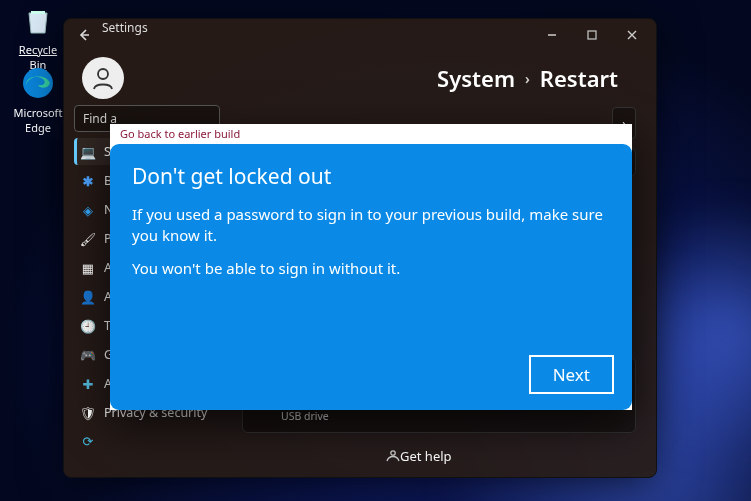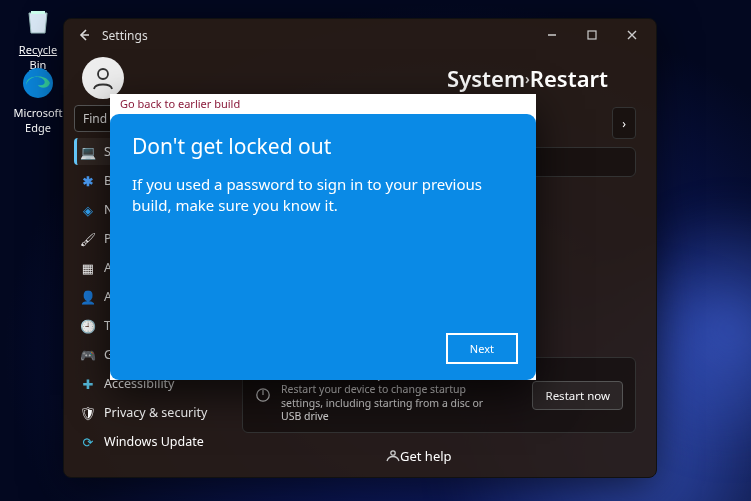--- a/index.html
+++ b/index.html
@@ -20,32 +20,32 @@
   .desk-icon .glyph { width:40px; height:40px; margin:0 auto 2px; display:flex; align-items:center; justify-content:center; }
   .recycle { left:10px; top:0;text-decoration:underline; }
   .edge { left:10px; top:63px; }
 
   .window {
     position:absolute; left:63px; top:18px; width:594px; height:460px;
     background: rgba(40,28,22,0.92); border-radius:8px; border:1px solid #111;
     box-shadow: 0 10px 40px rgba(0,0,0,0.6);
     overflow:hidden;
   }
-  .titlebar { height:32px; display:flex; align-items:center; padding:0 4px 0 10px; color:#ddd; }
+  .titlebar { height:32px; display:flex; padding:0 4px 0 10px; color:#ddd; }
   .titlebar .back { width:20px; display:flex; align-items:center; justify-content:center; font-size:14px; margin-right:8px; cursor:pointer;}
   .titlebar .title { font-size:12px; }
   .win-btns { margin-left:auto; display:flex; }
   .win-btns div { width:40px; height:32px; display:flex; align-items:center; justify-content:center; font-size:11px; cursor:pointer;}
 
   .user-row { display:flex; align-items:center; padding:6px 18px 0; gap:12px; }
   .avatar {
     width:42px; height:42px; border-radius:50%; background:#eee;
     display:flex; align-items:center; justify-content:center;
   }
-  .breadcrumb { margin-left:auto; margin-right:30px; font-size:22px; font-weight:600; display:flex; align-items:center;}
+  .breadcrumb { margin-left:auto; margin-right:20px; font-size:22px; font-weight:600; display:flex; gap:10px; align-items:center;}
   .breadcrumb .sep{font-size:14px; opacity:.8;}
 
   .body { display:flex; height:calc(100% - 80px); }
   .sidebar { width:162px; padding:6px 6px 6px 10px; display:flex; flex-direction:column; gap:2px; font-size:12.5px;}
   .search {
     background:rgba(0,0,0,0.3); border:1px solid #555; border-radius:4px;
     padding:4px 8px; font-size:12px; color:#ccc; margin-bottom:4px;
   }
   .nav-item { display:flex; align-items:center; gap:8px; padding:5px 6px; border-radius:4px; cursor:pointer;}
   .nav-item.active{ background:rgba(255,255,255,0.06); border-left:3px solid #6cf; padding-left:3px;}
@@ -70,35 +70,35 @@
   }
   .help-row{ position:absolute; left:160px; bottom:12px; display:flex; align-items:center; gap:0; font-size:13px;}
   .chev-card{
     position:absolute; right:20px; top:8px; width:24px; height:32px;
     display:flex;align-items:center;justify-content:center;
     background:rgba(0,0,0,0.3); border:1px solid #333; border-radius:4px;
     font-size:12px;
   }
 
   .modal {
-    position:absolute; left:110px; top:94px; width:426px; height:286px;
+    position:absolute; left:110px; top:124px; width:522px; height:286px;
     background:#fff; box-shadow:0 15px 40px rgba(0,0,0,0.7);
   }
   .modal-head{
     height:20px; padding:2px 10px; font-size:11px; color:#8a1a3a; background:#fff;
   }
   .modal-body{
     background:#0a8ae6; height:calc(100% - 20px); padding:18px 22px; color:#fff; position:relative;border-radius:9px;
   }
   .modal-title{ font-size:21px; font-weight:400; margin-bottom:14px;}
   .modal-text{ font-size:15px; margin-bottom:12px; line-height:1.4;}
   .modal-btns{ position:absolute; right:18px; bottom:16px; display:flex; gap:14px;}
   .modal-btns button{
     background:transparent; border:2px solid #fff; color:#fff;
-    padding:6px 22px; font-size:11px; cursor:pointer; font-family:inherit;
+    padding:6px 22px; font-size:17px; cursor:pointer; font-family:inherit;
   }
 
   svg{display:block;}
 </style>
 </head>
 <body>
 
 <div class="bloom b1"></div>
 <div class="bloom b2"></div>
 
@@ -201,21 +201,20 @@
       <div class="nav-item">
         <span class="nav-ico" style="color:#5bd">✚</span>
         <span>Accessibility</span>
       </div>
       <div class="nav-item">
         <span class="nav-ico">🛡</span>
         <span>Privacy &amp; security</span>
       </div>
       <div class="nav-item">
         <span class="nav-ico" style="color:#4bd">⟳</span>
-        <span>Windows Update</span>
       </div>
     </div>
 
     <div class="content">
       <div class="chev-card">›</div>
       <div class="recovery-row"></div>
 
       <div class="adv-card">
         <span class="nav-ico">
           <svg width="18" height="18" viewBox="0 0 18 18">
@@ -241,17 +240,18 @@
       </div>
     </div>
   </div>
 </div>
 
 <div class="modal">
   <div class="modal-head">Go back to earlier build</div>
   <div class="modal-body">
     <div class="modal-title">Don't get locked out</div>
     <div class="modal-text">If you used a password to sign in to your previous build, make sure you know it.</div>
+    <div class="modal-text">You won't be able to sign in without it.</div>
     <div class="modal-btns">
       <button>Next</button>
     </div>
   </div>
 </div>
 
 </body></html>

